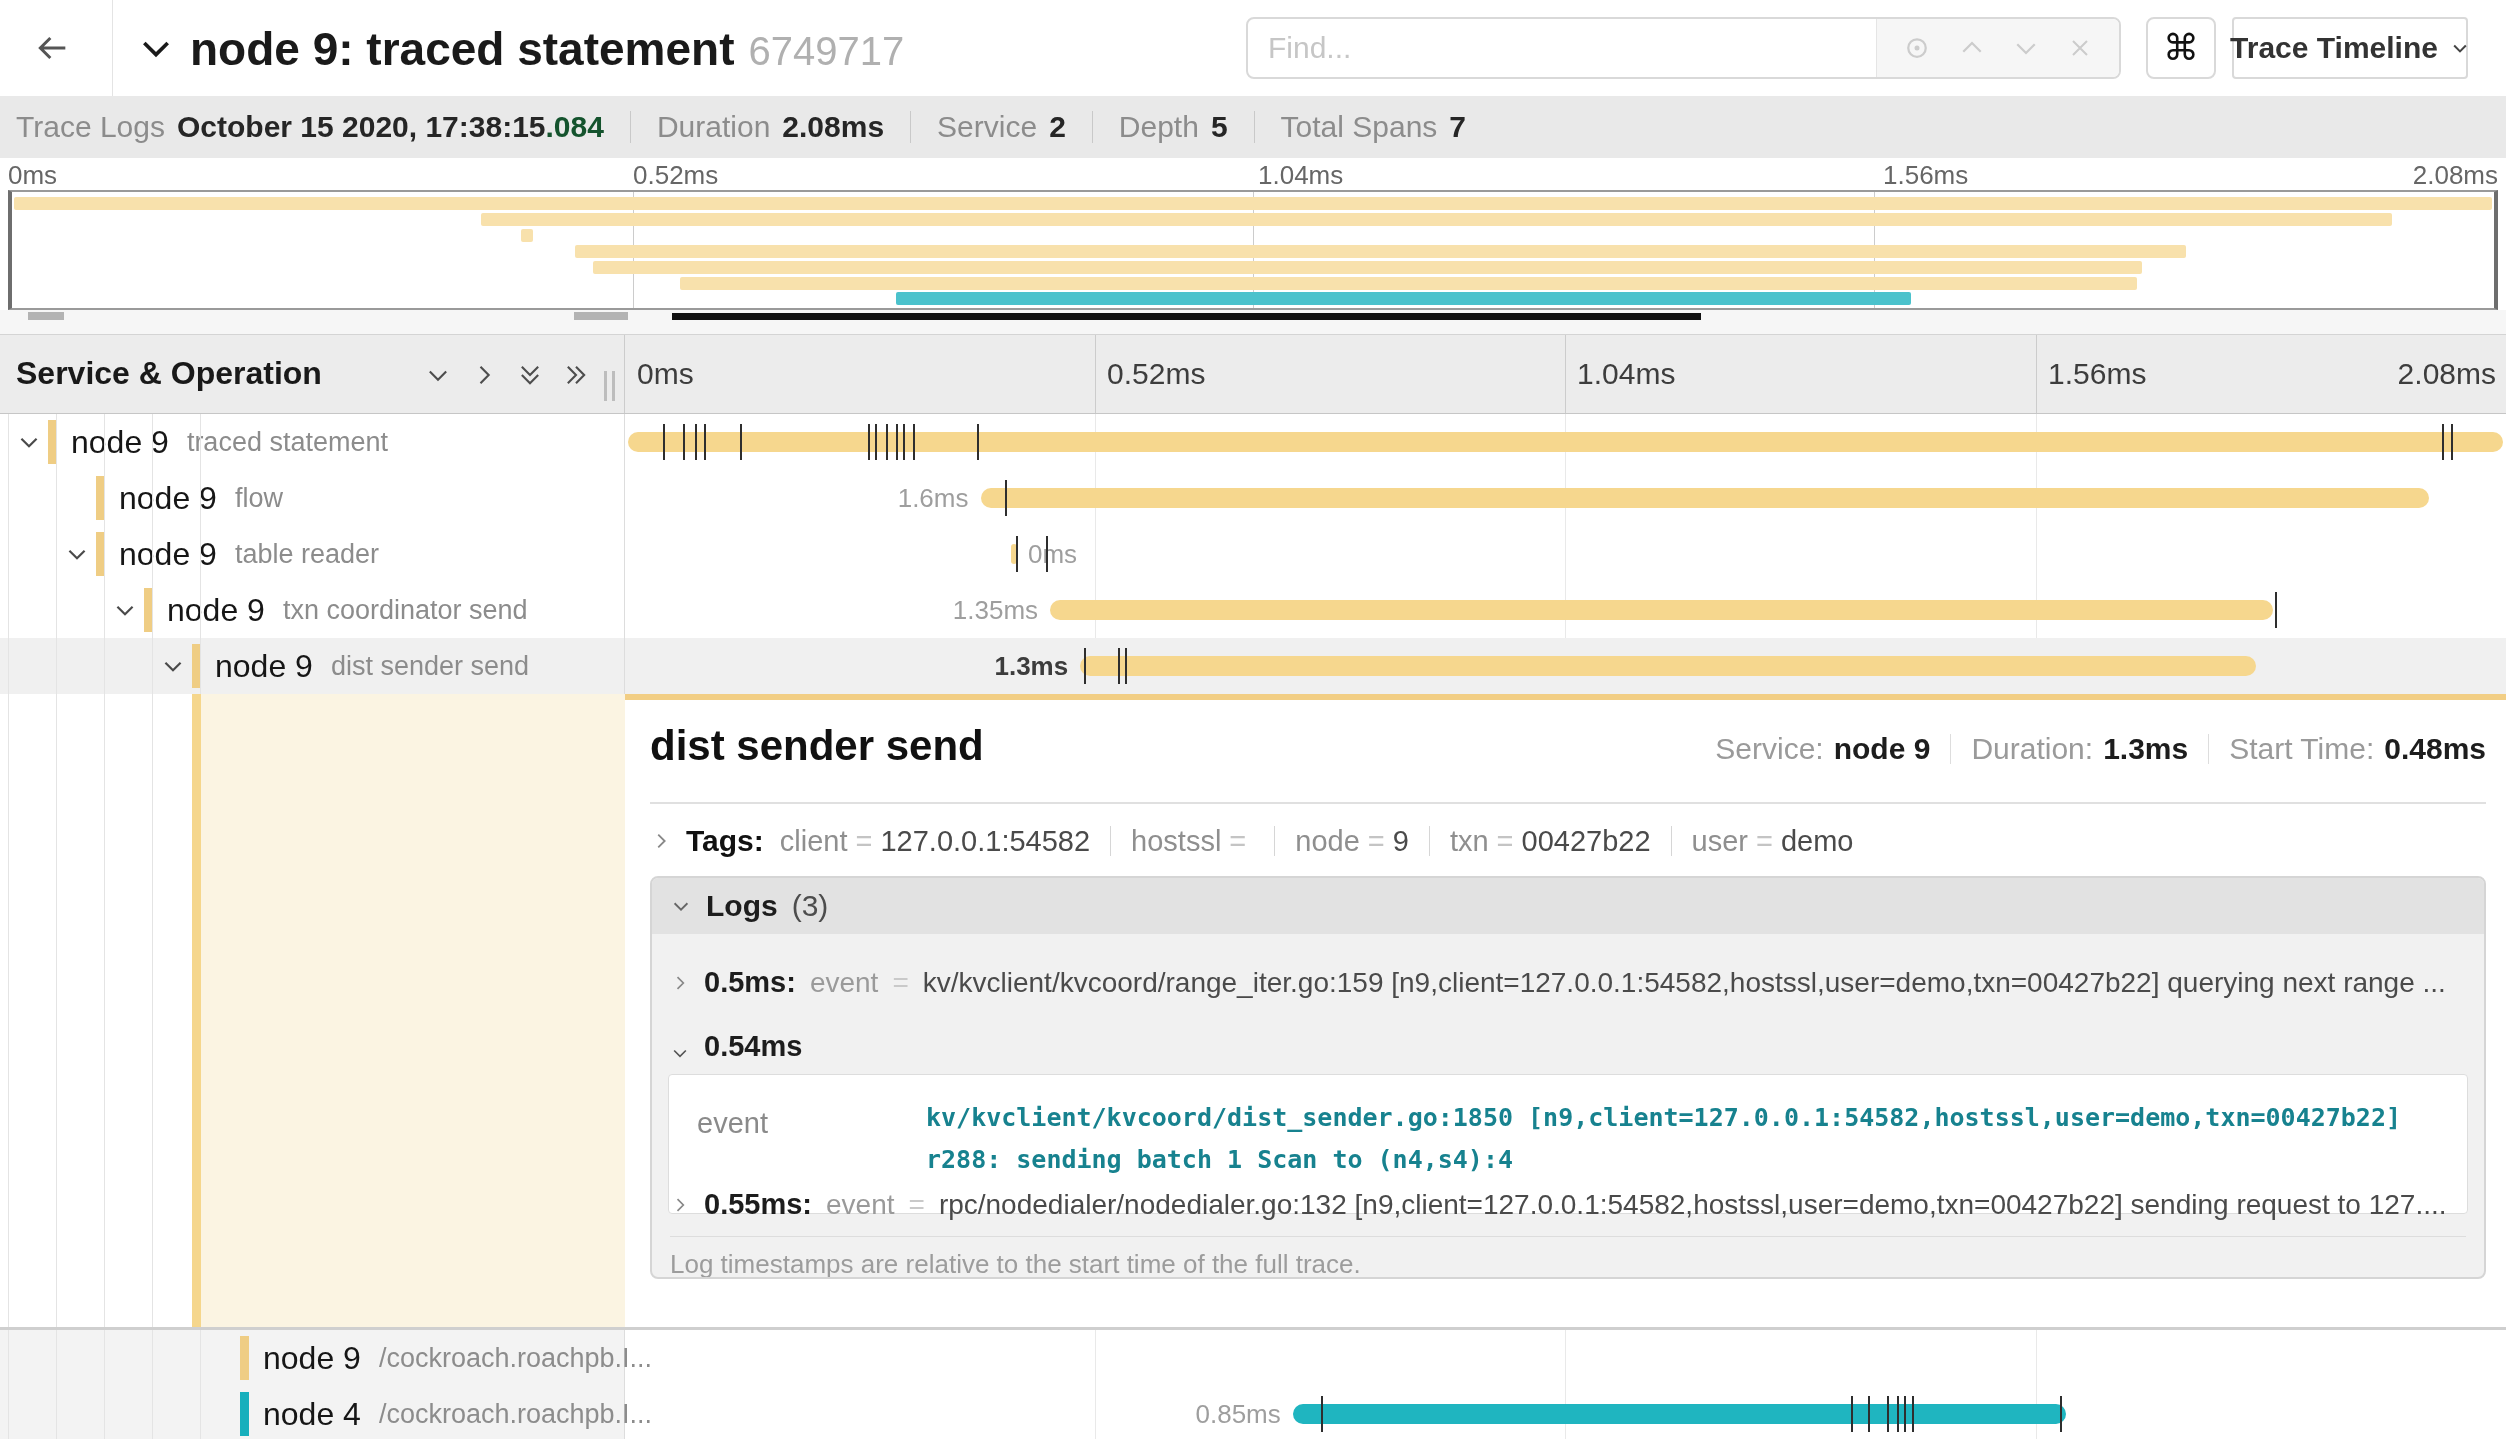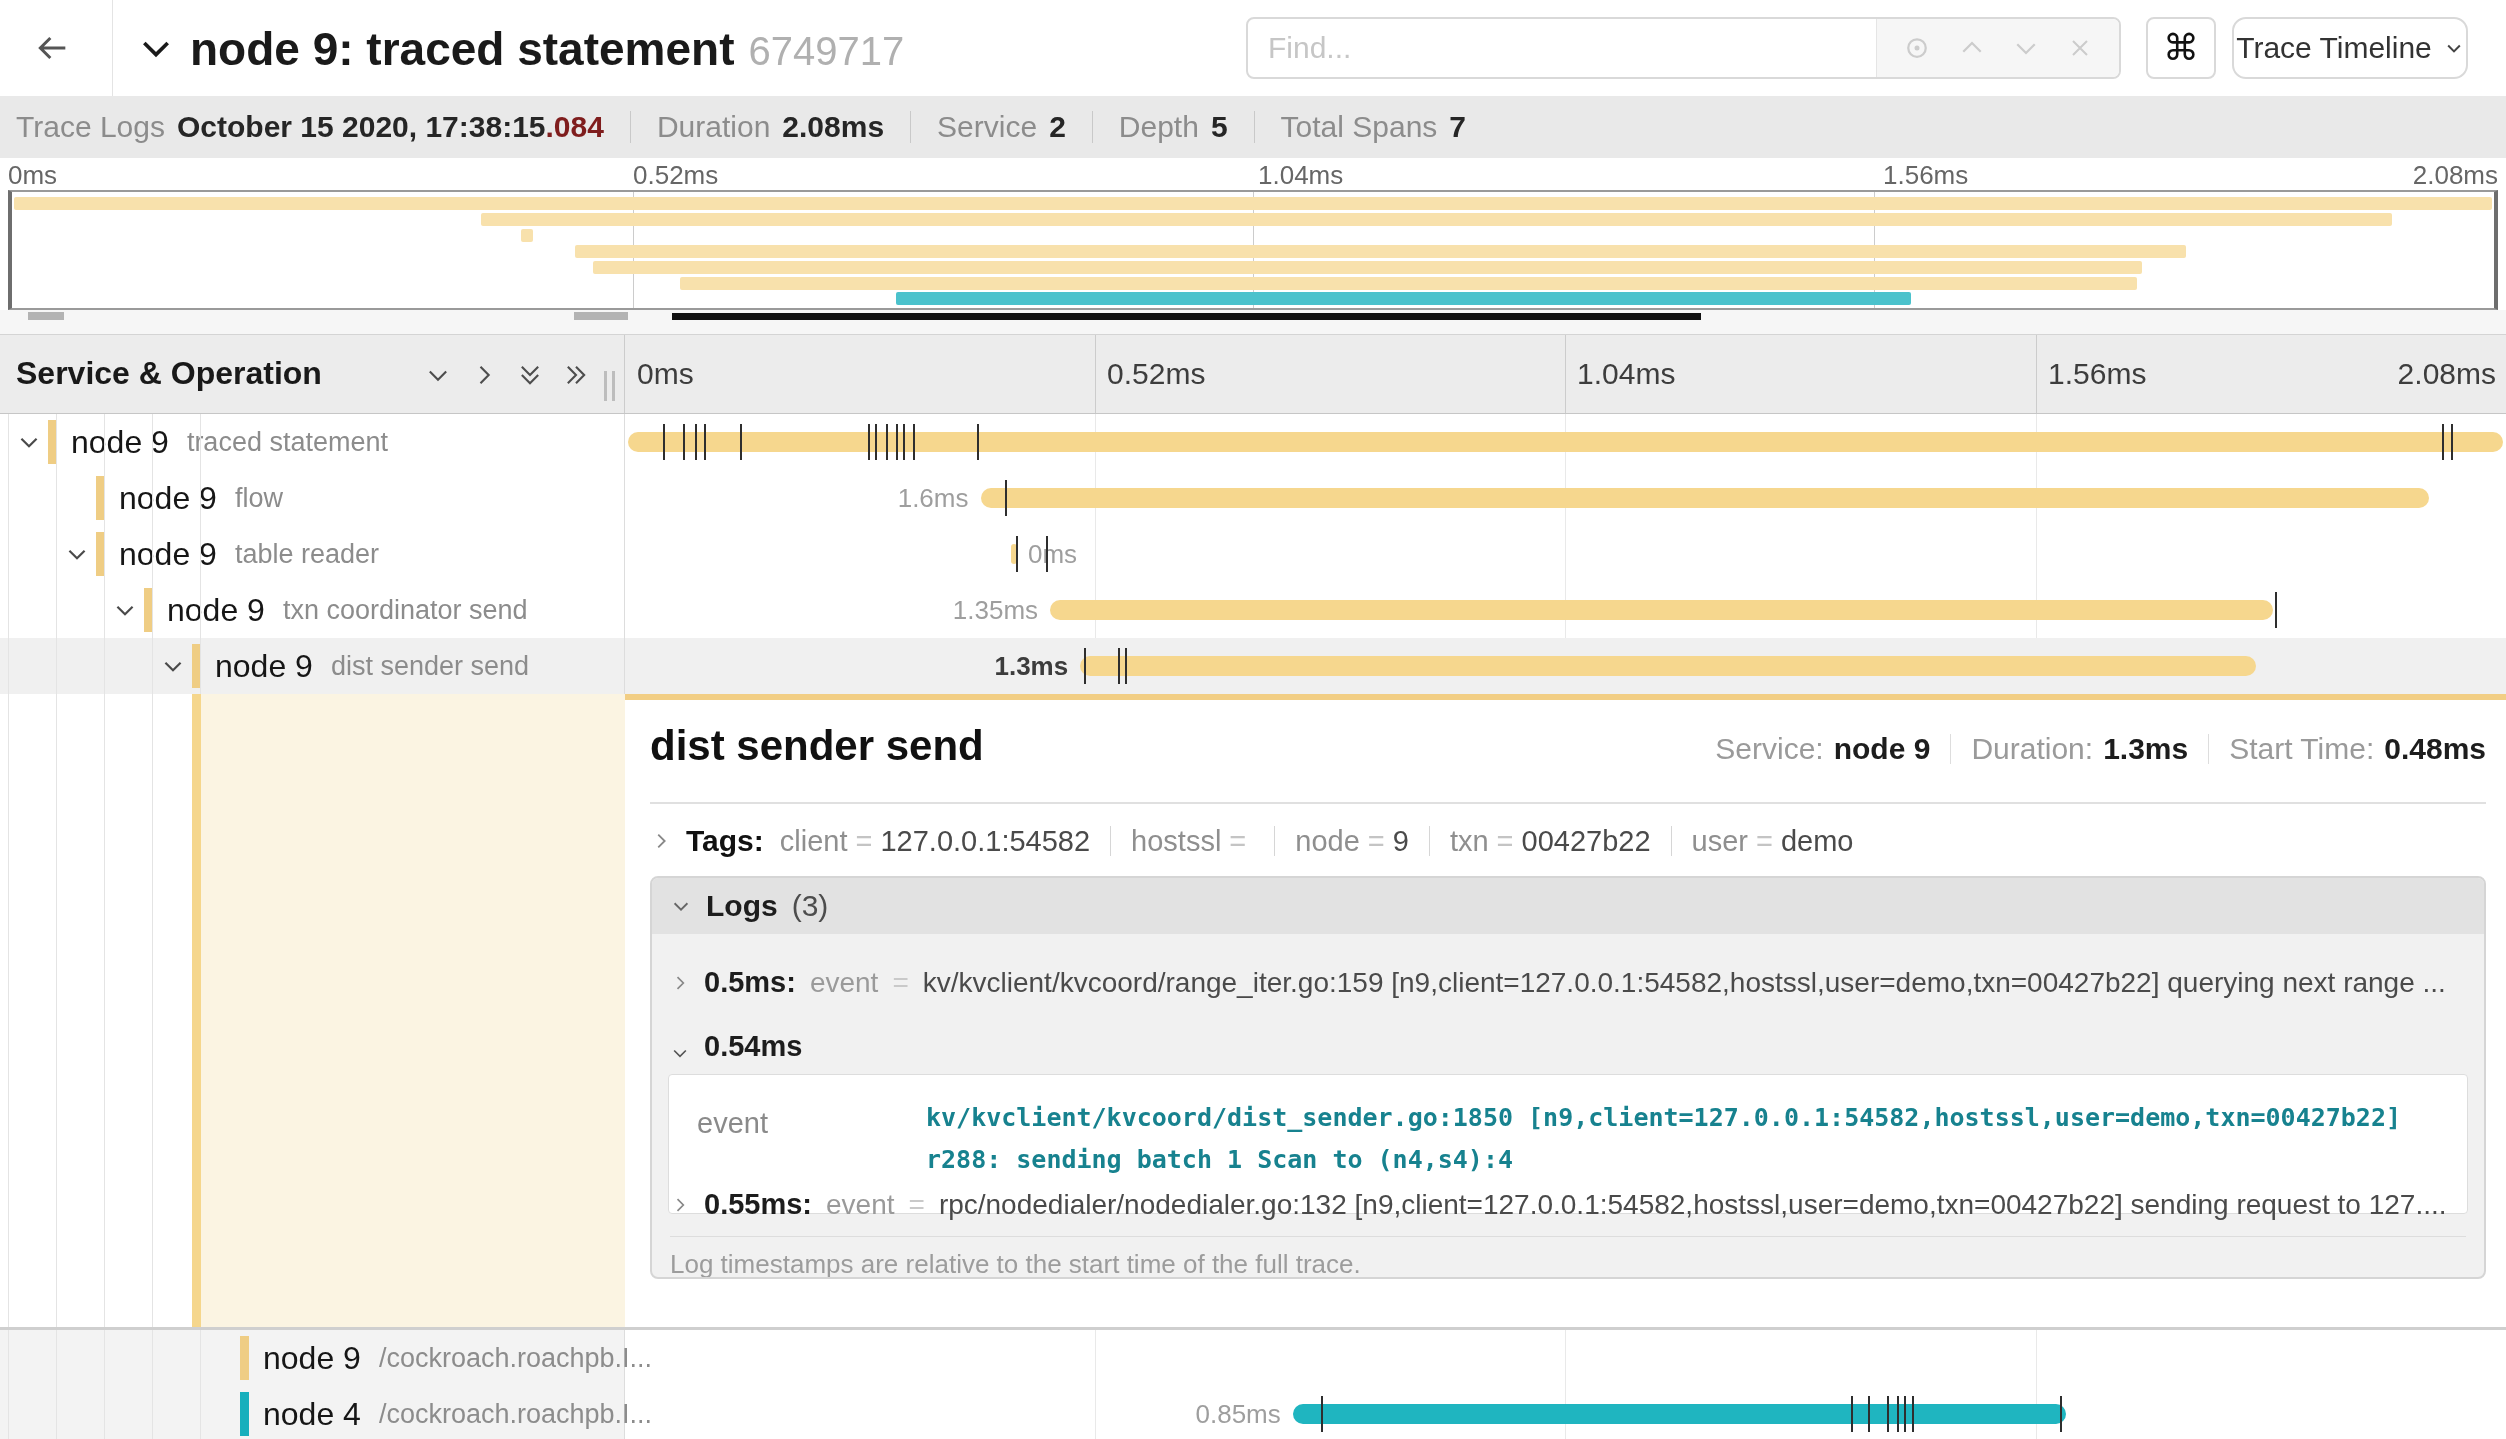--- a/index.html
+++ b/index.html
@@ -14,28 +14,28 @@
   .top-divider{position:absolute;left:112px;top:0;width:1px;height:96px;background:#e4e4e4;}
   .title-chev{position:absolute;left:136px;top:28px;}
   .page-title{position:absolute;left:190px;top:22px;font-size:46px;font-weight:700;color:#1a1a1a;white-space:nowrap;}
   .trace-id{font-weight:400;color:#b0b0b0;font-size:40px;margin-left:14px;}
   .findgroup{position:absolute;left:1246px;top:17px;width:875px;height:62px;border:2px solid #d9d9d9;border-radius:8px;display:flex;background:#fff;box-sizing:border-box;}
   .findgroup input{flex:1;border:none;outline:none;font-size:30px;padding:0 0 0 20px;font-family:inherit;color:#333;background:transparent;min-width:0;}
   .findgroup input::placeholder{color:#c6c6c6;}
   .find-suffix{width:242px;background:#f6f6f6;border-left:1px solid #e5e5e5;display:flex;align-items:center;justify-content:space-evenly;border-radius:0 6px 6px 0;}
   .sicon{display:flex;align-items:center;justify-content:center;cursor:pointer;}
   .kbdbtn{position:absolute;left:2146px;top:17px;width:70px;height:62px;border:2px solid #d9d9d9;border-radius:8px;background:#fff;display:flex;align-items:center;justify-content:center;font-size:36px;color:#111;box-sizing:border-box;cursor:pointer;}
-  .viewbtn{position:absolute;left:2232px;top:17px;width:236px;height:62px;border:2px solid #d9d9d9;border-radius:14px;background:#fff;display:flex;align-items:center;justify-content:center;gap:12px;font-size:30px;color:#333;box-sizing:border-box;cursor:pointer;white-space:nowrap;}
+  .viewbtn{position:absolute;left:2232px;top:17px;width:236px;height:62px;border:2px solid #d9d9d9;border-radius:4px;background:#fff;display:flex;align-items:center;justify-content:center;gap:12px;font-size:30px;color:#333;box-sizing:border-box;cursor:pointer;white-space:nowrap;font-weight:bold;}
 
   
   .metabar{position:absolute;left:0;top:96px;width:2506px;height:62px;background:#e9e9e9;display:flex;align-items:center;padding-left:16px;box-sizing:border-box;font-size:30px;}
   .meta-item{display:flex;align-items:center;white-space:nowrap;}
   .meta-label{color:#8c8c8c;margin-right:12px;}
   .meta-value{color:#262626;font-weight:700;}
-  .meta-suffix{color:#7f1d1d;font-weight:700;}
+  .meta-suffix{color:#14532d;font-weight:700;}
   .meta-sep{width:1px;height:32px;background:#c9c9c9;margin:0 26px;}
 
   
   .minimap-labels{position:absolute;left:0;top:158px;width:2506px;height:32px;font-size:26px;color:#666;}
   .minimap-labels span{position:absolute;top:2px;white-space:nowrap;}
   .mini-canvas{position:absolute;left:8px;top:190px;width:2490px;height:120px;background:#fff;border-top:2px solid #9a9a9a;border-bottom:2px solid #9a9a9a;border-left:4px solid #6e6e6e;border-right:4px solid #6e6e6e;box-sizing:border-box;overflow:hidden;cursor:crosshair;}
   .mini-grid{position:absolute;top:0;bottom:0;width:1px;background:#ccc;}
   .mini-bar{position:absolute;height:13px;border-radius:2px;}
   .scrubstrip{position:absolute;left:0;top:310px;width:2506px;height:24px;background:#f6f6f6;}
   .handle{position:absolute;top:2px;height:8px;background:#b3b3b3;cursor:ew-resize;}

